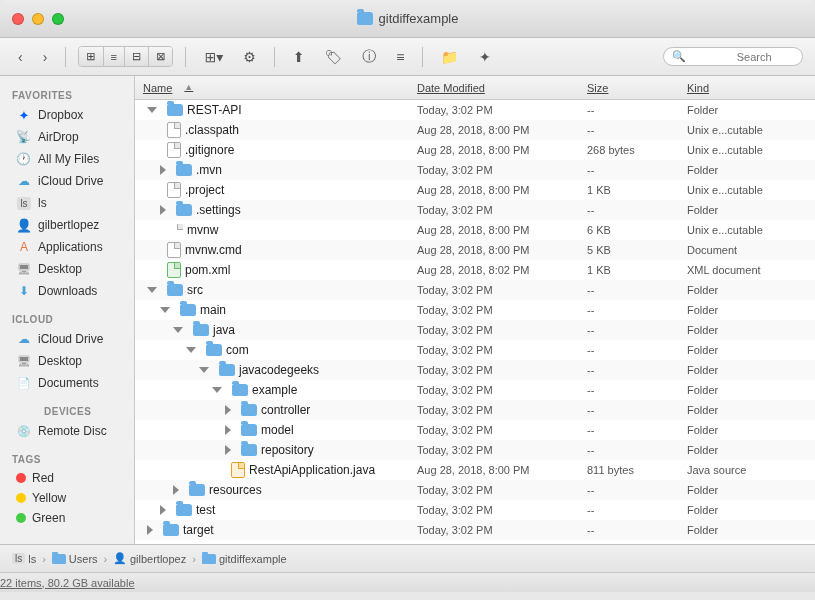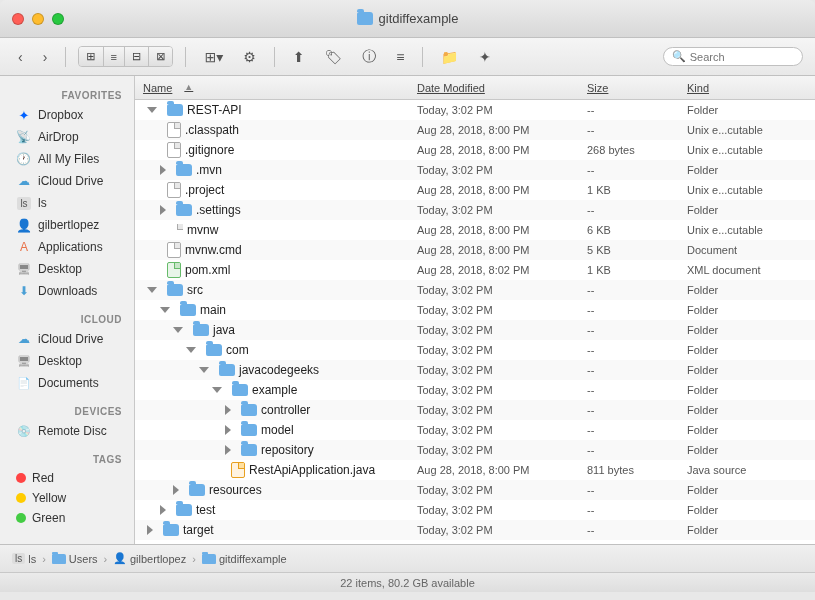--- a/index.html
+++ b/index.html
@@ -117,20 +117,21 @@
       padding: 2px 8px;
       gap: 4px;
       width: 140px;
     }
     .search-box input {
       border: none;
       outline: none;
       font-size: 11px;
       width: 100%;
       background: transparent;
+      margin-left: 47px;
     }
 
     
     .main-layout {
       display: flex;
       height: calc(600px - 38px - 38px - 28px - 28px);
     }
 
     
     .sidebar {
@@ -141,21 +142,20 @@
       padding: 8px 0;
       flex-shrink: 0;
     }
     .sidebar-section-label {
       font-size: 10px;
       font-weight: 700;
       color: #888;
       padding: 6px 12px 3px;
       text-transform: uppercase;
       letter-spacing: 0.5px;
-      text-align: right;
     }
     .sidebar-item {
       display: flex;
       align-items: center;
       gap: 6px;
       padding: 3px 12px;
       cursor: pointer;
       border-radius: 4px;
       margin: 0 4px;
       color: #333;
@@ -350,23 +350,23 @@
       background: #6cb0e8;
       border-radius: 1px 1px 0 0;
     }
 
     .status-bar {
       height: 20px;
       background: linear-gradient(to bottom, #ebebeb, #dedede);
       border-top: 1px solid #c8c8c8;
       display: flex;
       align-items: center;
-      justify-content: center;
       font-size: 11px;
       color: #666;
+      text-decoration: underline;
     }
   </style>
 </head>
 <body>
 
 <div class="title-bar">
   <div class="window-controls">
     <div class="window-btn close-btn"></div>
     <div class="window-btn min-btn"></div>
     <div class="window-btn max-btn"></div>

